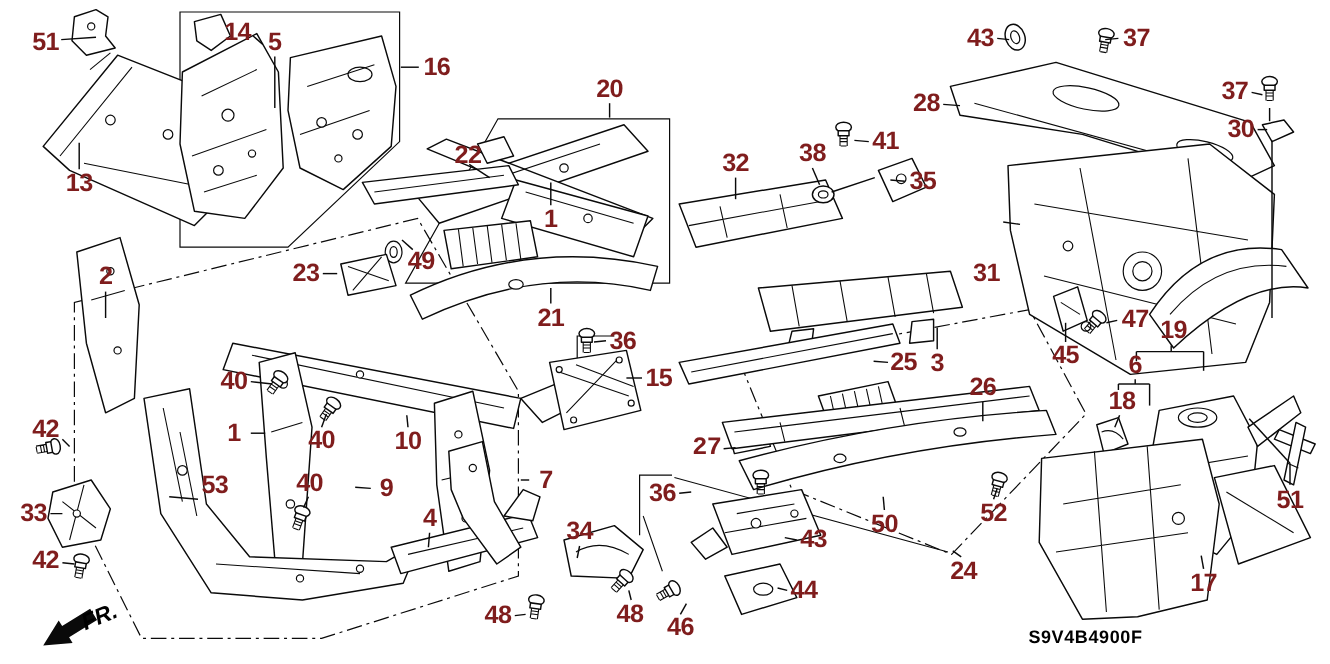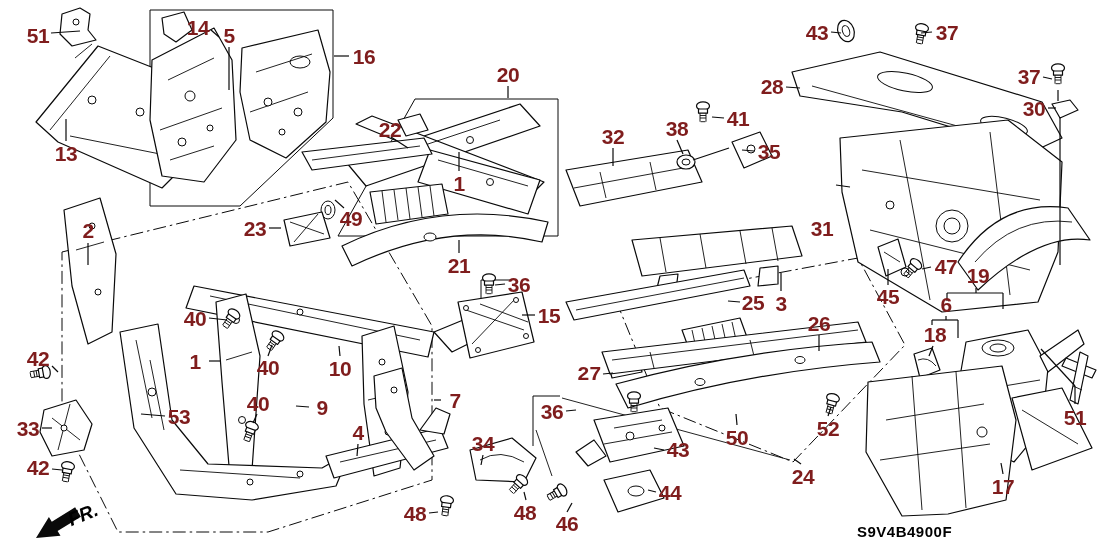--- a/index.html
+++ b/index.html
@@ -481,21 +481,21 @@
       <span class="callout" style="left: 819px; top: 323px;">26</span>
       <span class="callout" style="left: 589px; top: 374px; font-family: Liberation Mono, monospace;">27</span>
       <span class="callout" style="left: 38px; top: 358px;">42</span>
       <span class="callout" style="left: 28px; top: 428px;">33</span>
       <span class="callout" style="left: 38px; top: 467px;">42</span>
       <span class="callout" style="left: 195px; top: 318px;">40</span>
       <span class="callout" style="left: 195px; top: 361px;">1</span>
       <span class="callout" style="left: 268px; top: 367px;">40</span>
       <span class="callout" style="left: 258px; top: 403px;">40</span>
       <span class="callout" style="left: 340px; top: 368px;">10</span>
-      <span class="callout" style="left: 179px; top: 416px; text-align: right;">53</span>
+      <span class="callout" style="left: 179px; top: 404px; text-align: right;">53</span>
       <span class="callout" style="left: 322px; top: 407px;">9</span>
       <span class="callout" style="left: 358px; top: 432px;">4</span>
       <span class="callout" style="left: 455px; top: 400px;">7</span>
       <span class="callout" style="left: 483px; top: 443px; text-align: center;">34</span>
       <span class="callout" style="left: 552px; top: 411px;">36</span>
       <span class="callout" style="left: 678px; top: 449px;">43</span>
       <span class="callout" style="left: 670px; top: 492px;">44</span>
       <span class="callout" style="left: 567px; top: 523px;">46</span>
       <span class="callout" style="left: 415px; top: 513px;">48</span>
       <span class="callout" style="left: 525px; top: 512px;">48</span>

